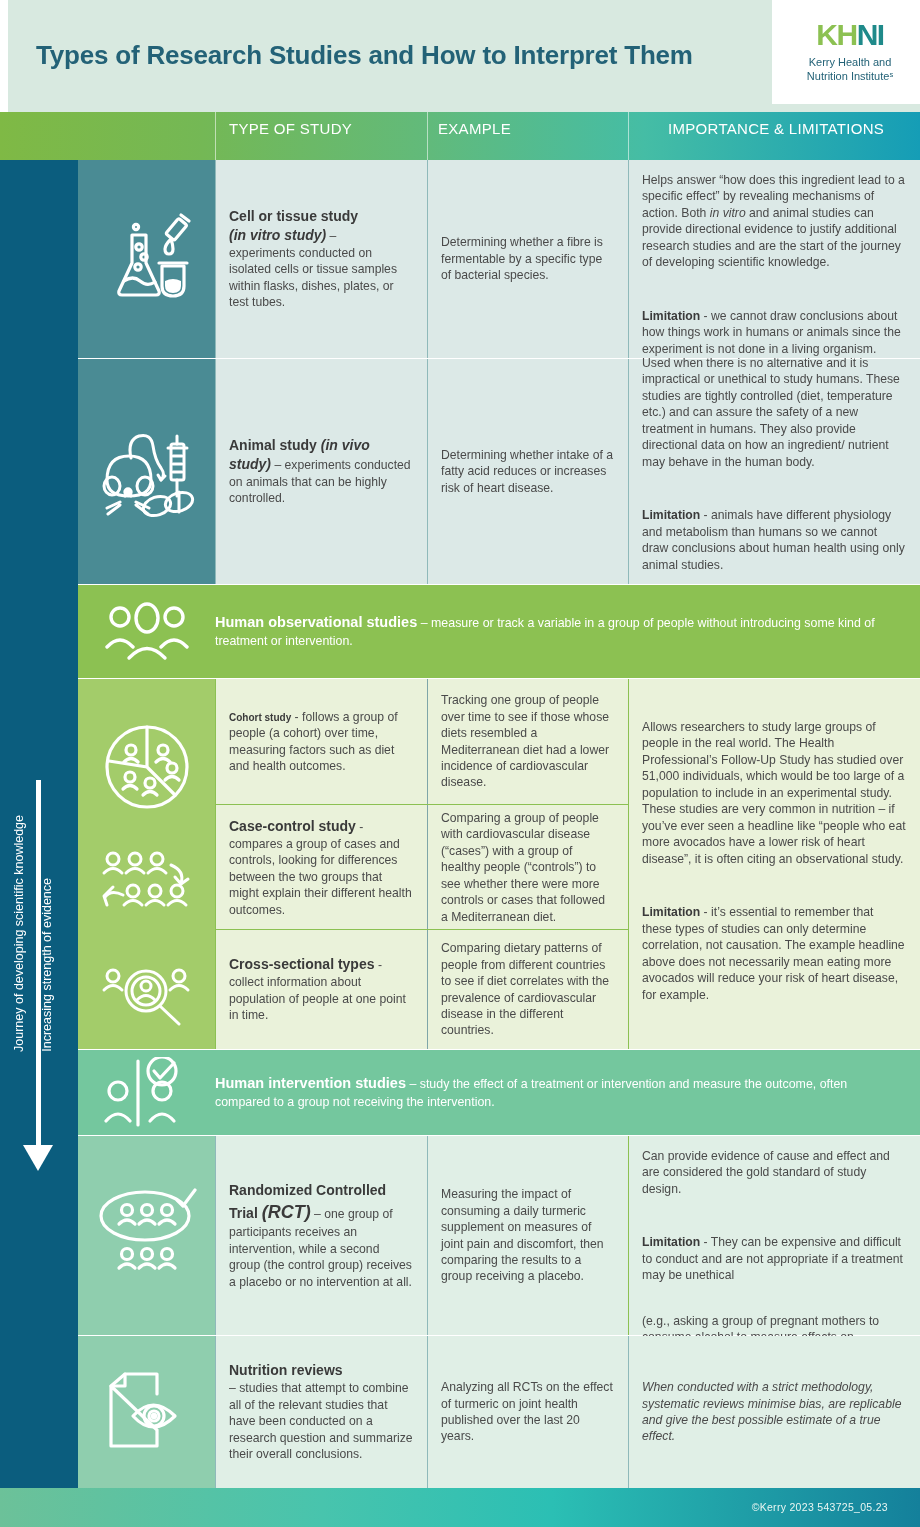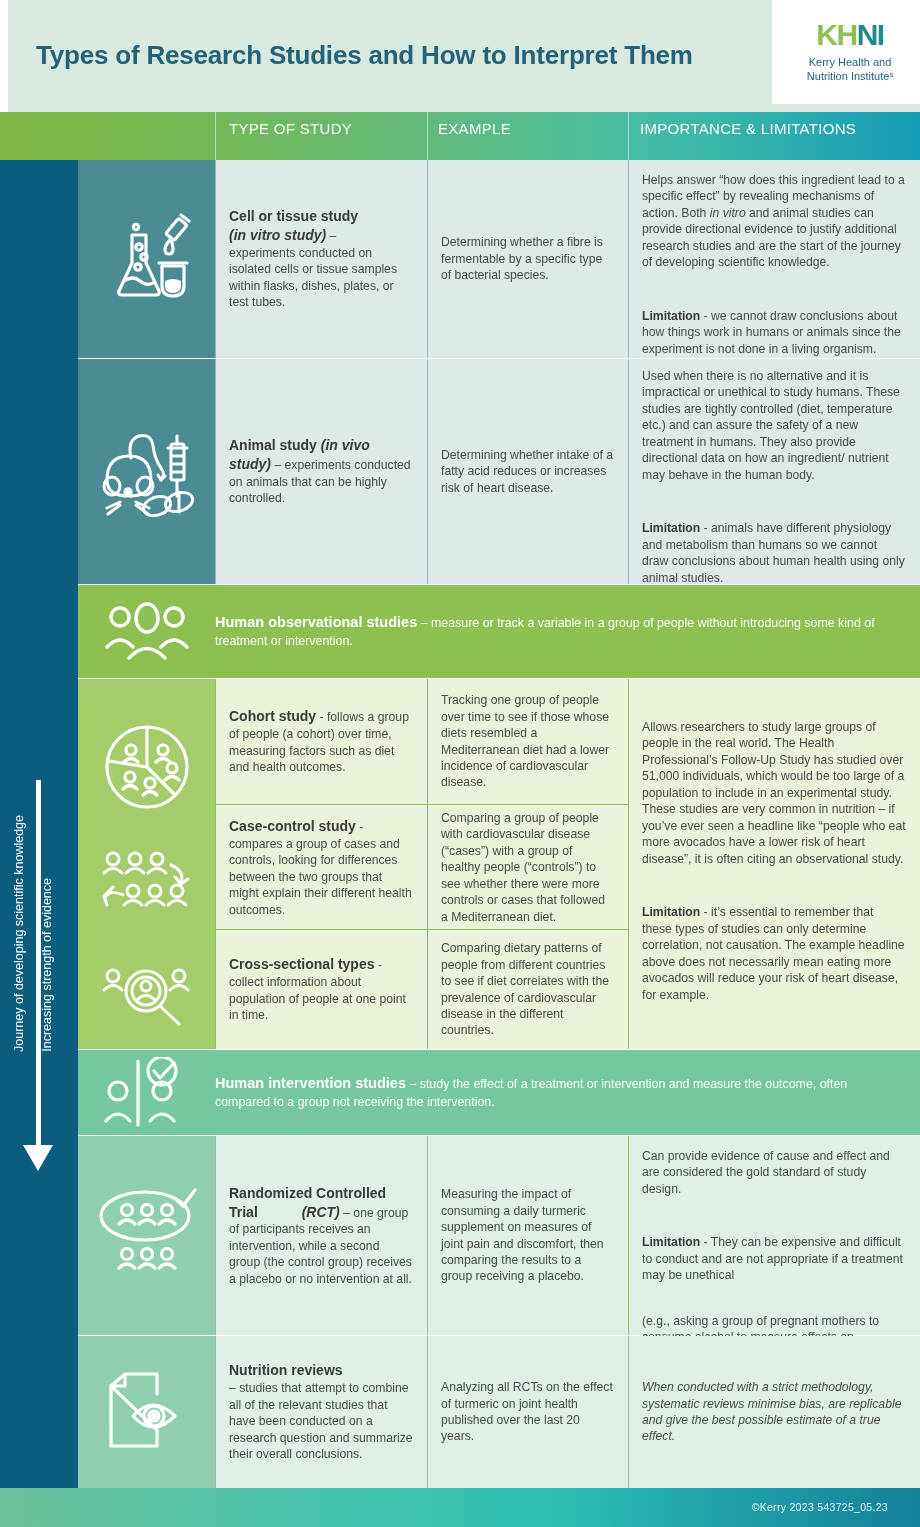--- a/index.html
+++ b/index.html
@@ -144,21 +144,21 @@
       </div>
     </div>
   </div>
 
   <div class="colbar">
     <div class="colbar-sep" style="left:215px;"></div>
     <div class="colbar-sep" style="left:427px;"></div>
     <div class="colbar-sep" style="left:628px;"></div>
     <div class="colbar-cell" style="left:229px;">TYPE OF STUDY</div>
     <div class="colbar-cell" style="left:438px;">EXAMPLE</div>
-    <div class="colbar-cell" style="left:640px;text-align:right;">IMPORTANCE &amp; LIMITATIONS</div>
+    <div class="colbar-cell" style="left:668px;text-align:right;">IMPORTANCE &amp; LIMITATIONS</div>
   </div>
 
   <div class="rail">
     <div class="rail-label a">Journey of developing scientific knowledge</div>
     <div class="rail-label b">Increasing strength of evidence</div>
     <div class="arrow-shaft"></div>
     <div class="arrow-head"></div>
   </div>
 
   <div class="body">
@@ -227,21 +227,21 @@
     <div class="vsep" style="left:550px; top:199px; height:225px; background:#8fb9ba;"></div>
 
     <div class="cell c-type" style="top:199px; height:225px;">
       <p>
         <b style="font-size:14px;">Animal study </b><b style="font-size:14px;"><i>(in vivo study)</i></b><span> – </span><span>experiments conducted on animals that can be highly controlled.</span>
       </p>
     </div>
     <div class="cell c-ex" style="top:199px; height:225px;">
       <p>Determining whether intake of a fatty acid reduces or increases risk of heart disease.</p>
     </div>
-    <div class="cell c-imp" style="top:194px; height:225px; justify-content:flex-start; padding-top:14px;align-items:flex-end;">
+    <div class="cell c-imp" style="top:181px; height:225px; justify-content:flex-start; padding-top:14px;align-items:flex-end;">
       <p>Used when there is no alternative and it is impractical or unethical to study humans. These studies are tightly controlled (diet, temperature etc.) and can assure the safety of a new treatment in humans. They also provide directional data on how an ingredient/ nutrient may behave in the human body.</p>
       <p><b>Limitation</b><span> - animals have different physiology and metabolism than humans so we cannot draw conclusions about human health using only animal studies.</span></p>
     </div>
 
     <div class="banner" style="top:425px; height:93px; background:#8cc152;">
       <div class="banner-icon">
         <svg width="84" height="62" viewBox="0 0 84 62" fill="none" stroke="#ffffff" stroke-width="3.4" stroke-linecap="round">
           <circle cx="15" cy="16" r="9"></circle>
           <ellipse cx="42" cy="17" rx="11" ry="14"></ellipse>
           <circle cx="69" cy="16" r="9"></circle>
@@ -307,21 +307,21 @@
         </svg>
       </div>
     </div>
     <div class="vsep" style="left:137px; top:519px; height:370px; background:#8cc152;"></div>
     <div class="vsep" style="left:349px; top:519px; height:370px; background:#7fa6a8;"></div>
     <div class="vsep" style="left:550px; top:519px; height:370px; background:#8cc152;"></div>
     <div style="position:absolute;left:137px;top:644px;width:413px;height:1px;background:#8cc152;"></div>
     <div style="position:absolute;left:137px;top:769px;width:413px;height:1px;background:#8cc152;"></div>
 
     <div class="cell c-type" style="top:519px; height:125px;">
-      <p><b style="font-size:14px;">Cohort study</b><span> - follows a group of people (a cohort) over time, measuring factors such as diet and health outcomes.</span></p>
+      <p><b style="font-size:10px;">Cohort study</b><span> - follows a group of people (a cohort) over time, measuring factors such as diet and health outcomes.</span></p>
     </div>
     <div class="cell c-ex" style="top:519px; height:125px;">
       <p>Tracking one group of people over time to see if those whose diets resembled a Mediterranean diet had a lower incidence of cardiovascular disease.</p>
     </div>
 
     <div class="cell c-type" style="top:645px; height:125px;">
       <p><b style="font-size:14px;">Case-control study</b><span> - compares a group of cases and controls, looking for differences between the two groups that might explain their different health outcomes.</span></p>
     </div>
     <div class="cell c-ex" style="top:645px; height:125px;">
       <p>Comparing a group of people with cardiovascular disease (“cases”) with a group of healthy people (“controls”) to see whether there were more controls or cases that followed a Mediterranean diet.</p>
@@ -375,21 +375,21 @@
           <circle cx="70" cy="66" r="5.5"></circle>
             <path d="M62 80 Q70 72 78 80"></path>
         </svg>
       </div>
     </div>
     <div class="vsep" style="left:137px; top:976px; height:199px; background:#8fb9ba;"></div>
     <div class="vsep" style="left:349px; top:976px; height:199px; background:#8fb9ba;"></div>
     <div class="vsep" style="left:550px; top:976px; height:199px; background:#8cc152;"></div>
 
     <div class="cell c-type" style="top:976px; height:199px;">
-      <p><b style="font-size:14px;">Randomized Controlled Trial </b><b style="font-size:14px;margin-left:40px;"><i>(RCT)</i></b><span> – </span><span>one group of participants receives an intervention, while a second group (the control group) receives a placebo or no intervention at all.</span></p>
+      <p><b style="font-size:14px;">Randomized Controlled Trial </b><b style="font-size:18px;"><i>(RCT)</i></b><span> – </span><span>one group of participants receives an intervention, while a second group (the control group) receives a placebo or no intervention at all.</span></p>
     </div>
     <div class="cell c-ex" style="top:976px; height:199px;">
       <p>Measuring the impact of consuming a daily turmeric supplement on measures of joint pain and discomfort, then comparing the results to a group receiving a placebo.</p>
     </div>
     <div class="cell c-imp" style="top:976px; height:199px; justify-content:flex-start; padding-top:12px;">
       <p>Can provide evidence of cause and effect and are considered the gold standard of study design.</p>
       <p><b>Limitation</b><span> - They can be expensive and difficult to conduct and are not appropriate if a treatment may be unethical</span></p>
       <p style="margin-top:3px;">(e.g., asking a group of pregnant mothers to consume alcohol to measure effects on pregnancy outcomes).</p>
     </div>
 

